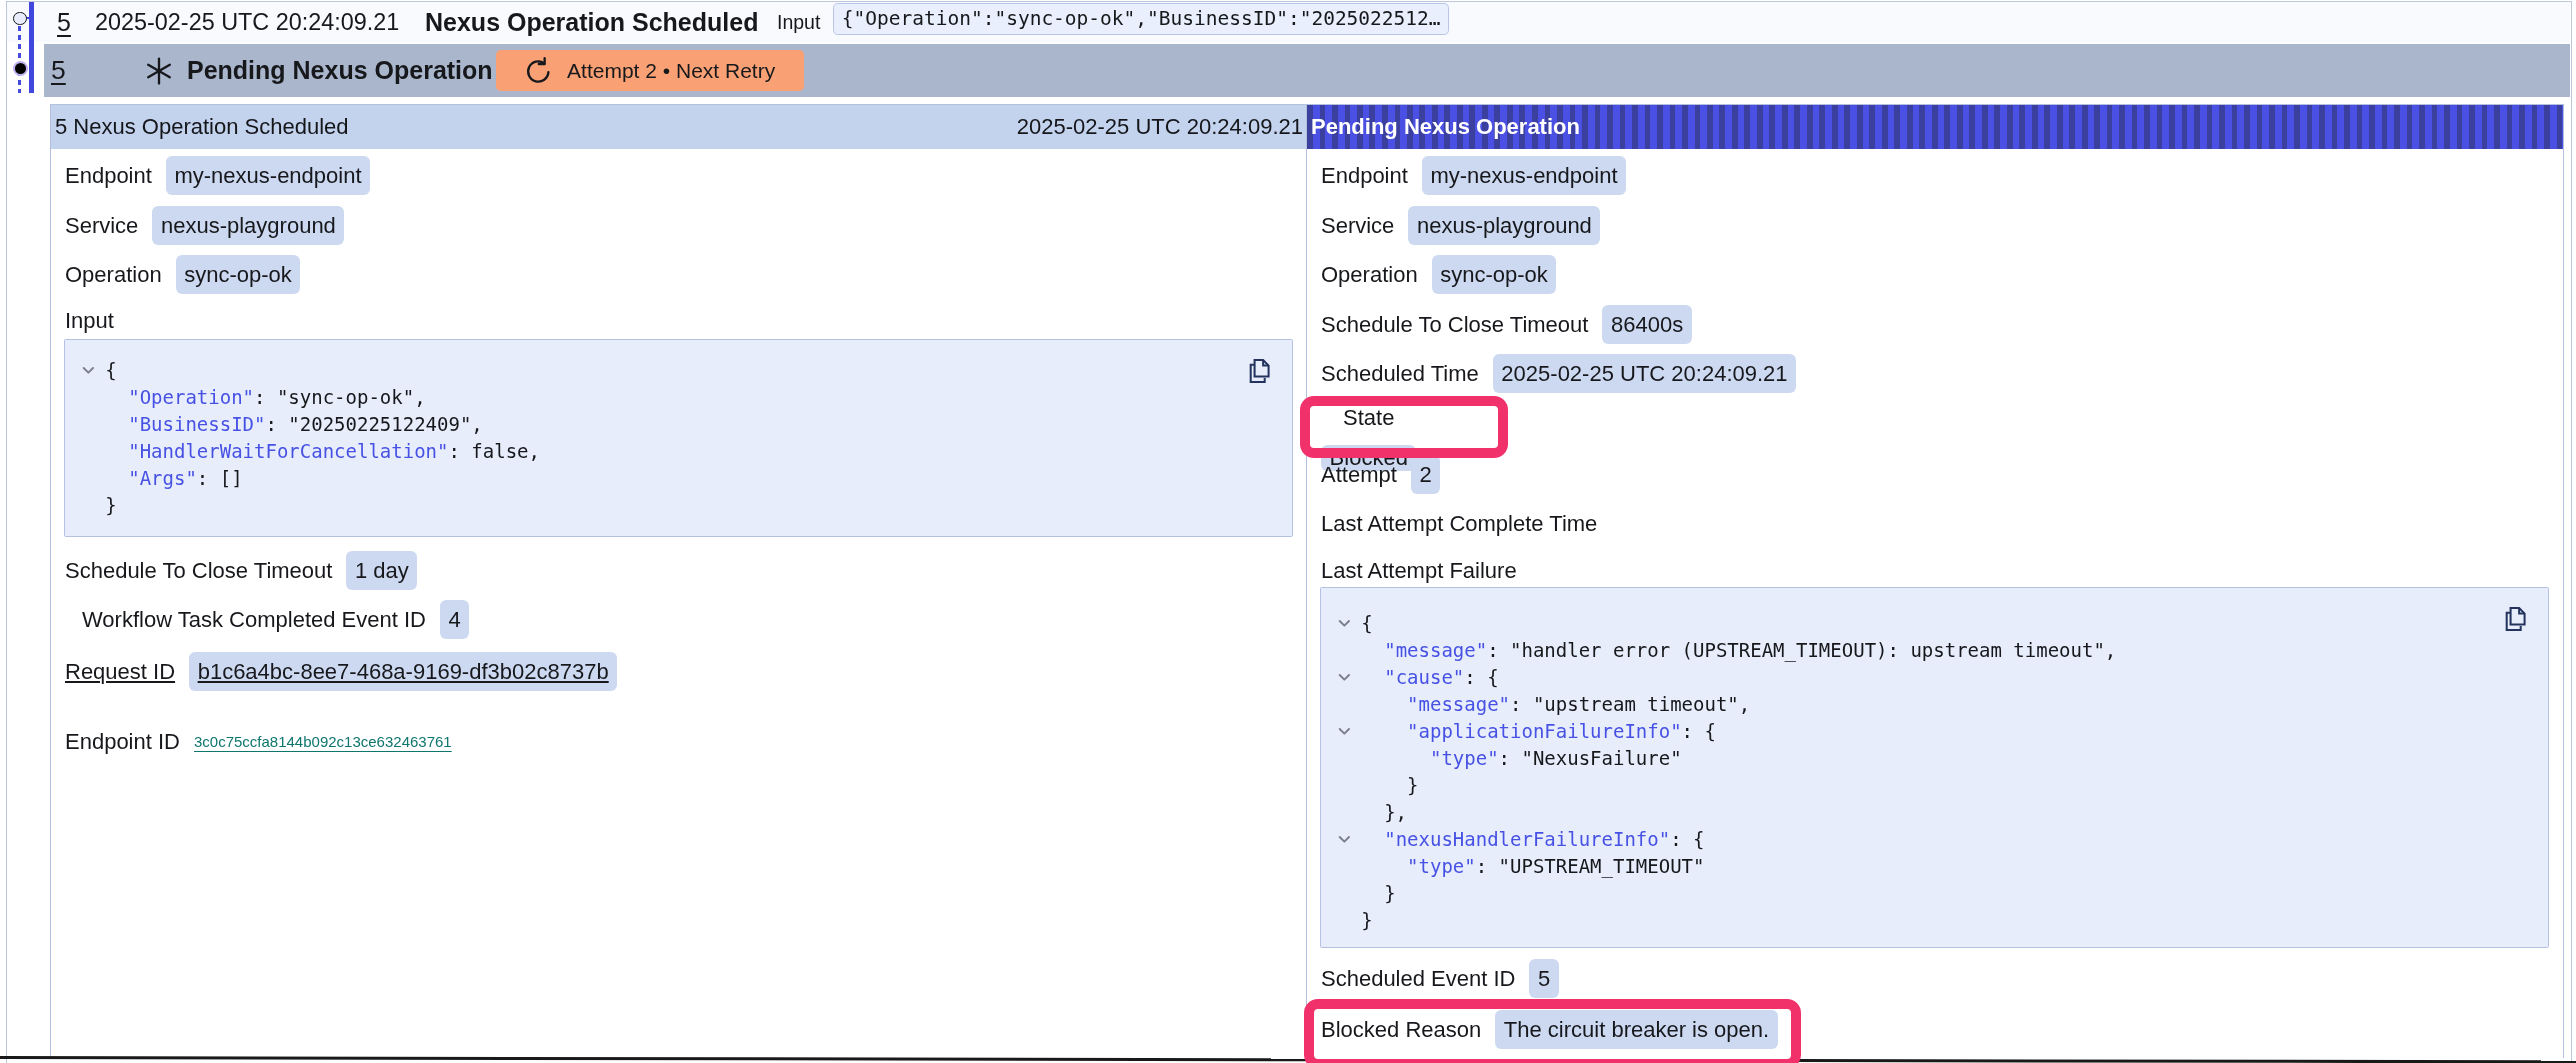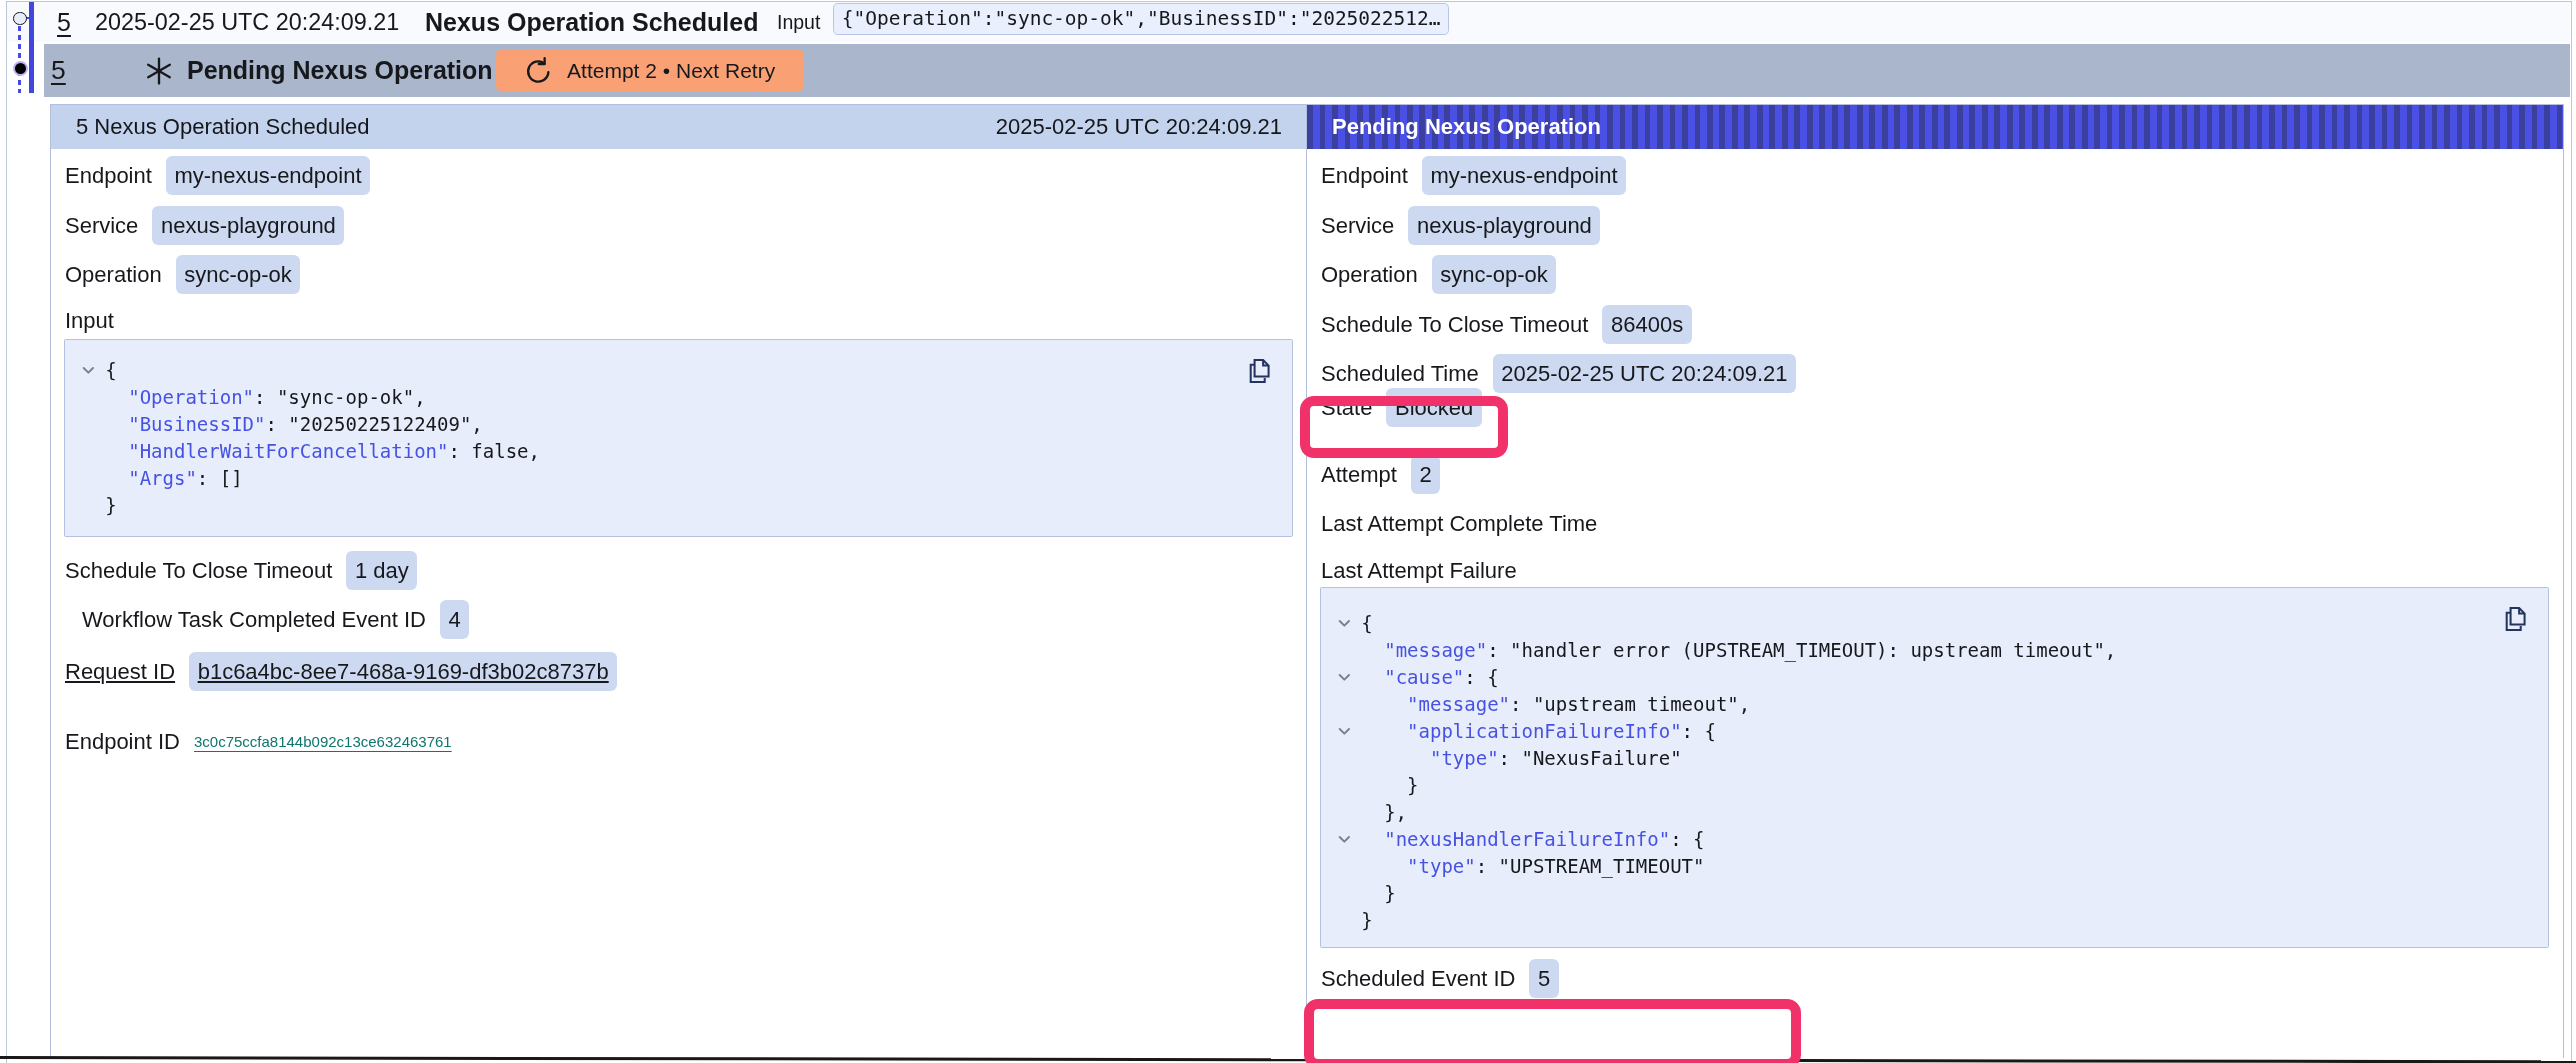--- a/index.html
+++ b/index.html
@@ -43,38 +43,38 @@
   .tl-connector { position:absolute; left:25px; top:17px; width:4.7px; height:2.3px; background:#4146dd; }
   .tl-circle-filled { position:absolute; left:12.5px; top:61px; width:15px; height:15px; border-radius:50%;
     background:#000; border:2.3px solid #c0b2f0; }
 
   
   .panel { position:absolute; top:104px; height:954px; background:#fff; border:1.6px solid #b3bfdc; border-bottom:none; z-index:2; overflow:hidden; }
   .panel-left  { left:50px;  width:1258px; }
   .panel-right { left:1306px; width:1258px; }
 
   .panel-header { position:absolute; left:0; top:0; width:100%; height:44px;
-    display:flex; align-items:center; justify-content:space-between; padding:0 25px; font-size:22px; }
+    display:flex; align-items:center; justify-content:space-between; padding:0 4px; font-size:22px; }
   .panel-left .panel-header { background:#c3d2ed; color:#15161a; }
   .panel-right .panel-header { color:#ffffff; font-weight:600;
     background:repeating-linear-gradient(90deg,#3b3f9e 0px,#3b3f9e 5.5px,#4a50e4 5.5px,#4a50e4 12.5px); }
 
   .field { position:absolute; left:14px; height:39px; display:flex; align-items:center; gap:14px; font-size:22px; }
   .chip { display:inline-flex; align-items:center; height:39px; padding:0 8.6px;
     background:#ccd9f0; border-radius:6.2px; font-size:22px; white-space:nowrap; color:#17181c; }
   .link-value { font-size:15px; text-decoration:underline; text-underline-offset:3.9px; color:#0f766e; }
   .field-label-only { position:absolute; left:14px; height:26.5px; display:flex; align-items:center; font-size:22px; }
 
   
   .panel-left  .f1 { top:51px; }  .panel-left .f2 { top:101px; } .panel-left .f3 { top:150px; }
   .panel-left  .f4 { top:203px; }
   .panel-left  .f6 { top:446px; } .panel-left .f7 { top:495px;margin-left:17px; } .panel-left .f8 { top:547px;text-decoration:underline; }
   .panel-left  .f9 { top:617px; }
   .panel-right .f1 { top:51px; }  .panel-right .f2 { top:101px; } .panel-right .f3 { top:150px; }
-  .panel-right .f4 { top:200px; } .panel-right .f5 { top:249px; } .panel-right .f6 { top:283px; }
+  .panel-right .f4 { top:200px; } .panel-right .f5 { top:249px; } .panel-right .f6 { top:300px;flex-direction:column; }
   .panel-right .f7 { top:350px; } .panel-right .f8 { top:399px; } .panel-right .f9 { top:453px; }
   .panel-right .f11 { top:854px; } .panel-right .f12 { top:905px; }
 
   
   .code-block { position:absolute; left:13.3px; width:1229px; background:#e7edfb;
     border:1.6px solid #b4c1e2; border-radius:1.6px; }
   .panel-left  .code-block { top:234px; height:198px; padding-top:17px; }
   .panel-right .code-block { top:482px; height:361px; padding-top:22px; }
   .code-line { position:relative; height:27px; line-height:27px; white-space:pre;
     font-family:"DejaVu Sans Mono", monospace; font-size:19px; color:#17181c; }
@@ -260,20 +260,24 @@
             </svg></span><span class="code-text">  <span class="json-key">"nexusHandlerFailureInfo"</span>: {</span></div>
         <div class="code-line"><span class="code-text">    <span class="json-key">"type"</span>: "UPSTREAM_TIMEOUT"</span></div>
         <div class="code-line"><span class="code-text">  }</span></div>
         <div class="code-line"><span class="code-text">}</span></div>
       </div>
 
     <div class="field f11">
       <span>Scheduled Event ID</span>
       <span class="chip">5</span>
     </div>
+    <div class="field f12">
+      <span>Blocked Reason</span>
+      <span class="chip">The circuit breaker is open.</span>
+    </div>
   </div>
 
   <div class="frame"></div>
 
   <div class="bottom-line bl-left"></div>
   <div class="bottom-line bl-right"></div>
 
   <div class="annotation ann-state"></div>
   <div class="annotation ann-blocked"></div>
 

